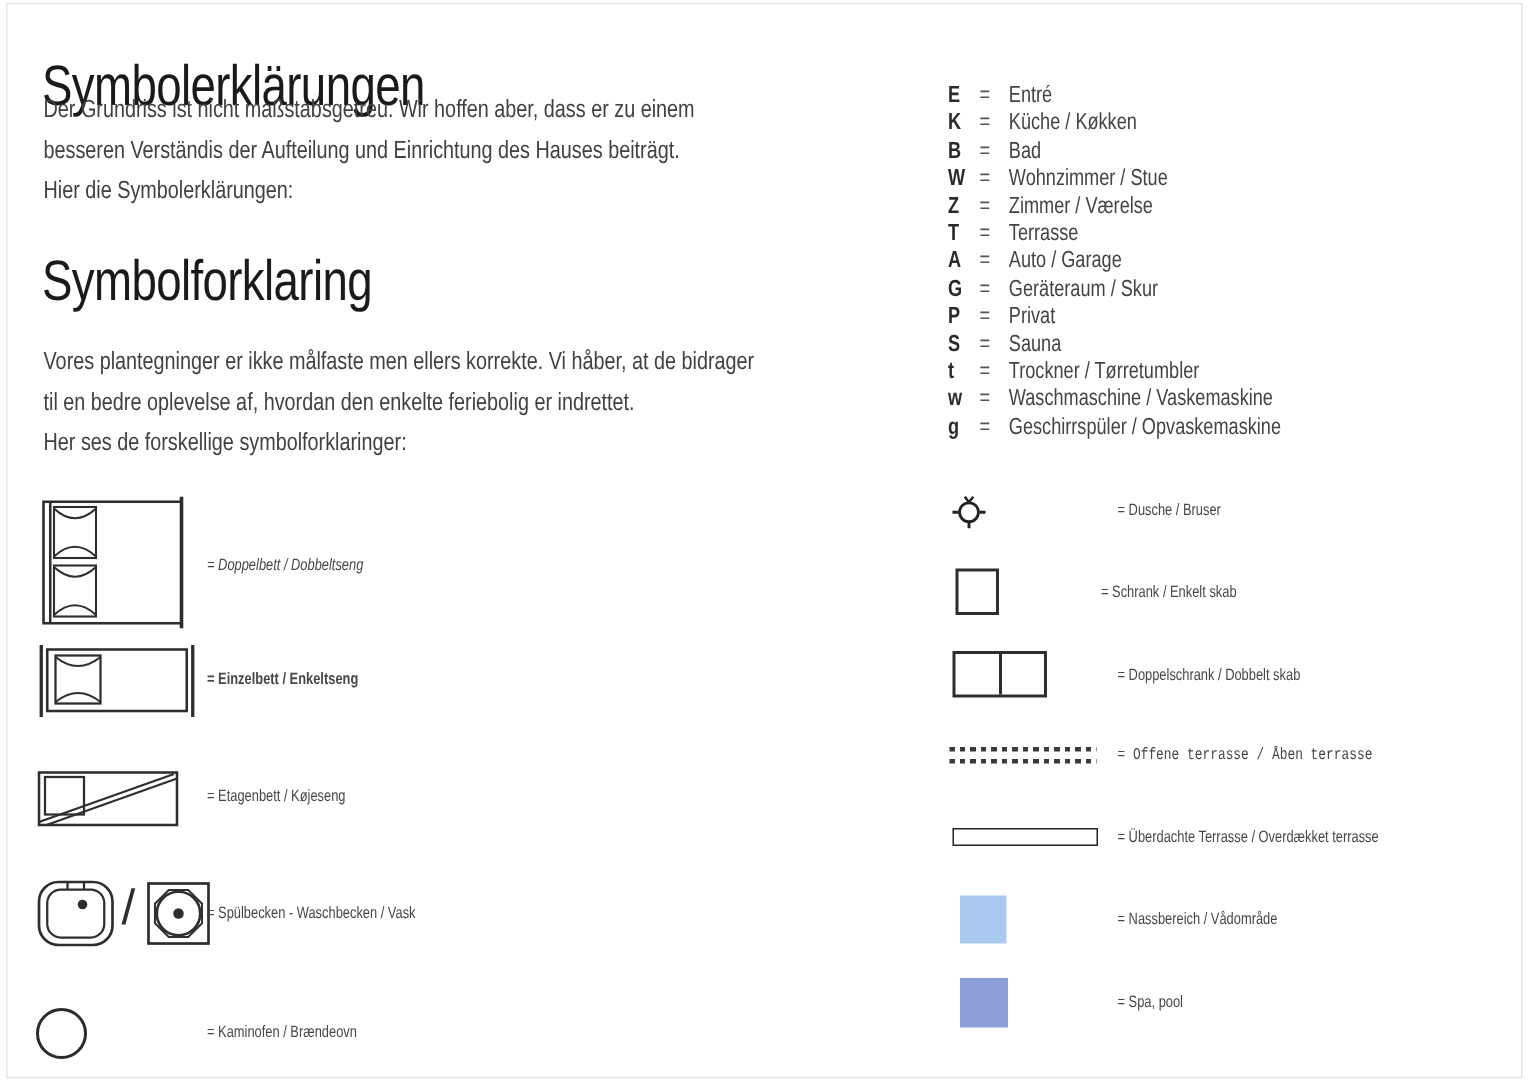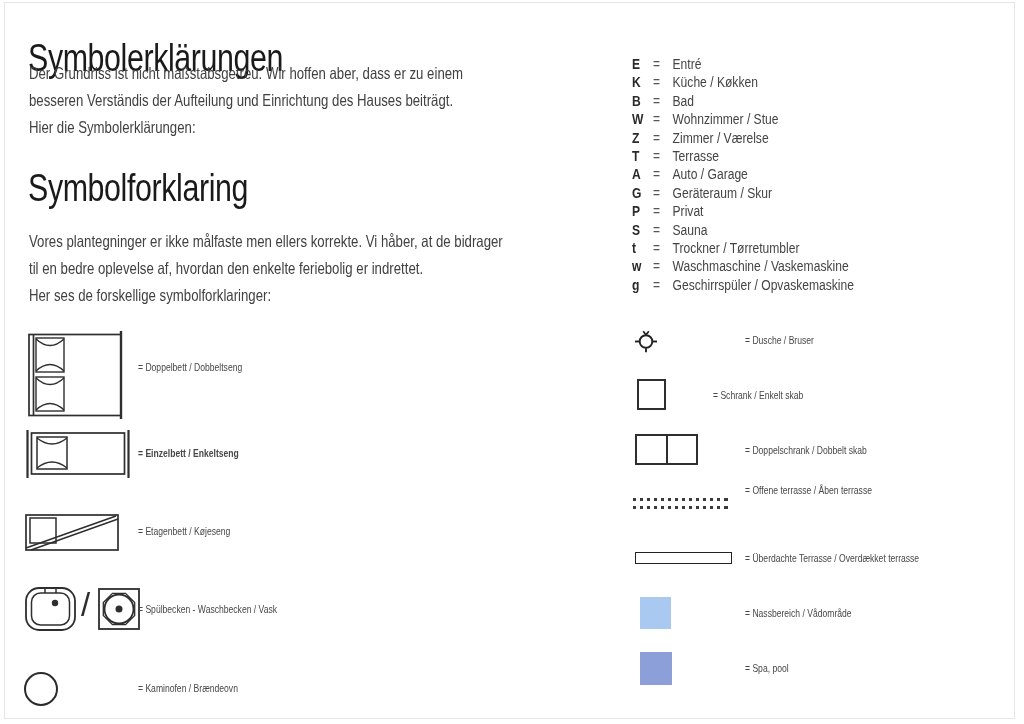--- a/index.html
+++ b/index.html
@@ -136,21 +136,21 @@
     <rect x="5" y="3.5" width="92" height="81" stroke-width="1.7"></rect>
     <line x1="9.5" y1="3.5" x2="9.5" y2="84.5" stroke-width="1.7"></line>
     <rect x="12" y="7" width="28" height="34" stroke-width="1.4"></rect>
     <path d="M12,8 Q26,21 40,8" stroke-width="1.4"></path>
     <path d="M12,40 Q26,27 40,40" stroke-width="1.4"></path>
     <rect x="12" y="46" width="28" height="34" stroke-width="1.4"></rect>
     <path d="M12,47 Q26,60 40,47" stroke-width="1.4"></path>
     <path d="M12,79 Q26,66 40,79" stroke-width="1.4"></path>
   </svg>
 </div>
-<div class="abs sym-label" style="left:138px;top:358px;"><span class="cond">= Doppelbett / Dobbeltseng</span></div>
+<div class="abs sym-label" style="left:138px;top:368px;font-style:italic;"><span class="cond">= Doppelbett / Dobbeltseng</span></div>
 
 <div class="abs" style="left:24px;top:429px;">
   <svg width="108" height="50" viewBox="0 0 108 50" fill="none" stroke="#2e2e2e">
     <line x1="3.5" y1="1" x2="3.5" y2="49" stroke-width="2.2"></line>
     <line x1="104.5" y1="1" x2="104.5" y2="49" stroke-width="2.2"></line>
     <rect x="7.5" y="4" width="93" height="41" stroke-width="1.7"></rect>
     <rect x="13" y="8" width="30" height="32" stroke-width="1.5"></rect>
     <path d="M13,9 Q28,21 43,9" stroke-width="1.4"></path>
     <path d="M13,39 Q28,27 43,39" stroke-width="1.4"></path>
   </svg>
@@ -195,32 +195,32 @@
     <circle cx="13" cy="13.5" r="6.3" stroke-width="1.9"></circle>
     <path d="M10.2,3.2 L13,6.8 L15.8,3.2" stroke-width="1.7"></path>
     <line x1="13" y1="20.3" x2="13" y2="24.2" stroke-width="1.9"></line>
     <line x1="2" y1="13.5" x2="6" y2="13.5" stroke-width="1.9"></line>
     <line x1="20" y1="13.5" x2="24" y2="13.5" stroke-width="1.9"></line>
   </svg>
 </div>
 <div class="abs sym-label" style="left:745px;top:331px;"><span class="cond">= Dusche / Bruser</span></div>
 
 <div class="abs cab" style="left:637px;top:379px;width:29px;height:31px;"></div>
-<div class="abs sym-label" style="left:713px;top:386px;text-align:center;"><span class="cond">= Schrank / Enkelt skab</span></div>
+<div class="abs sym-label" style="left:734px;top:386px;text-align:center;"><span class="cond">= Schrank / Enkelt skab</span></div>
 
 <div class="abs cab" style="left:635px;top:434px;width:63px;height:31px;">
     <div class="cab-divider"></div>
   </div>
 <div class="abs sym-label" style="left:745px;top:441px;"><span class="cond">= Doppelschrank / Dobbelt skab</span></div>
 
 <div class="abs" style="left:633px;top:498px;width:98px;height:11px;">
   <div class="dotrow" style="top:0;"></div>
   <div class="dotrow" style="bottom:0;"></div>
 </div>
-<div class="abs sym-label" style="left:745px;top:481px;"><span class="cond">= Offene terrasse / Åben terrasse</span></div>
+<div class="abs sym-label" style="left:745px;top:495px;font-family:Liberation Mono, monospace;"><span class="cond">= Offene terrasse / Åben terrasse</span></div>
 
 <div class="abs bar-outline" style="left:635px;top:552px;width:97px;height:12px;"></div>
 <div class="abs sym-label" style="left:745px;top:549px;"><span class="cond">= Überdachte Terrasse / Overdækket terrasse</span></div>
 
 <div class="abs swatch" style="left: 640px; top: 597px; width: 31px; height: 32px; background-color: rgb(169, 201, 241);"></div>
 <div class="abs sym-label" style="left:745px;top:604px;text-align:right;"><span class="cond">= Nassbereich / Vådområde</span></div>
 
 <div class="abs swatch" style="left: 640px; top: 652px; width: 32px; height: 33px; background-color: rgb(140, 159, 217);"></div>
 <div class="abs sym-label" style="left:745px;top:659px;"><span class="cond">= Spa, pool</span></div>
 

